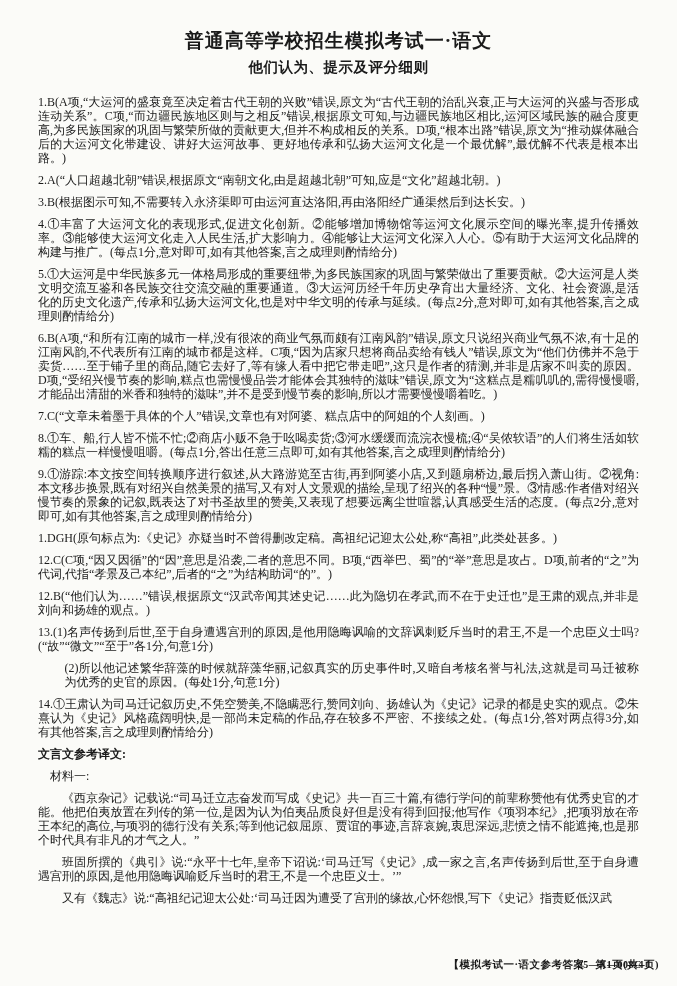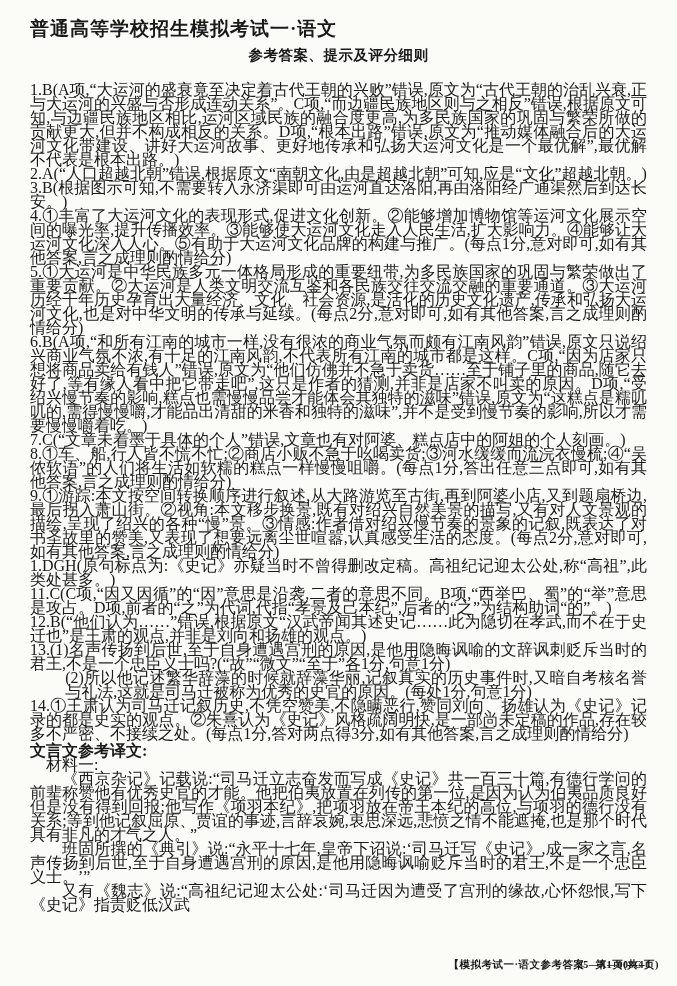--- a/index.html
+++ b/index.html
@@ -12,31 +12,31 @@
     position: relative;
     width: 677px; height: 986px;
     box-sizing: border-box;
     background: #fbfbf8;
     padding: 12px 30px 40px 30px;
     overflow: hidden;
     color: #1a1a1a;
   }
   .title {
     font-size: 19px; font-weight: 700;
-    margin: 4px 0 2px 0;
+    text-align: center; margin: 16px 0 2px 0;
     letter-spacing: 1px;
   }
   .subtitle {
     font-size: 14.5px; font-weight: 700;
     text-align: center; margin: 4px 0 18px 0;
     letter-spacing: 0.5px;
   }
   .answers p, .translation p {
-    margin: 0;
-    font-size: 16px;
+    margin: 8px;
+    font-size: 12px;
     line-height: 14px;
     text-align: justify;
   }
   .answers p.sub { padding-left: 2.2em; }
   .translation { margin-top: 3px; }
   .trans-heading {
     font-weight: 700; font-size: 11.2px; line-height: 15px;
   }
   .material-label {
     font-weight: 400; font-size: 11px; line-height: 15px;
@@ -55,34 +55,34 @@
     position: absolute; right: 8px; top: 1px;
     font-weight: 700; font-size: 10px; letter-spacing: 0.5px;
   }
 </style>
 </head>
 <body>
 
 <div class="page">
 
   <h1 class="title">普通高等学校招生模拟考试一·语文</h1>
-  <h2 class="subtitle">参考答案、提示及评分细则</h2>
+  <h2 class="subtitle">他们认为、提示及评分细则</h2>
 
   <div class="answers" id="answers-container">
       <p class="">1.B(A项,“大运河的盛衰竟至决定着古代王朝的兴败”错误,原文为“古代王朝的治乱兴衰,正与大运河的兴盛与否形成连动关系”。C项,“而边疆民族地区则与之相反”错误,根据原文可知,与边疆民族地区相比,运河区域民族的融合度更高,为多民族国家的巩固与繁荣所做的贡献更大,但并不构成相反的关系。D项,“根本出路”错误,原文为“推动媒体融合后的大运河文化带建设、讲好大运河故事、更好地传承和弘扬大运河文化是一个最优解”,最优解不代表是根本出路。)</p>
       <p class="">2.A(“人口超越北朝”错误,根据原文“南朝文化,由是超越北朝”可知,应是“文化”超越北朝。)</p>
       <p class="">3.B(根据图示可知,不需要转入永济渠即可由运河直达洛阳,再由洛阳经广通渠然后到达长安。)</p>
       <p class="">4.①丰富了大运河文化的表现形式,促进文化创新。②能够增加博物馆等运河文化展示空间的曝光率,提升传播效率。③能够使大运河文化走入人民生活,扩大影响力。④能够让大运河文化深入人心。⑤有助于大运河文化品牌的构建与推广。(每点1分,意对即可,如有其他答案,言之成理则酌情给分)</p>
       <p class="">5.①大运河是中华民族多元一体格局形成的重要纽带,为多民族国家的巩固与繁荣做出了重要贡献。②大运河是人类文明交流互鉴和各民族交往交流交融的重要通道。③大运河历经千年历史孕育出大量经济、文化、社会资源,是活化的历史文化遗产,传承和弘扬大运河文化,也是对中华文明的传承与延续。(每点2分,意对即可,如有其他答案,言之成理则酌情给分)</p>
       <p class="">6.B(A项,“和所有江南的城市一样,没有很浓的商业气氛而颇有江南风韵”错误,原文只说绍兴商业气氛不浓,有十足的江南风韵,不代表所有江南的城市都是这样。C项,“因为店家只想将商品卖给有钱人”错误,原文为“他们仿佛并不急于卖货……至于铺子里的商品,随它去好了,等有缘人看中把它带走吧”,这只是作者的猜测,并非是店家不叫卖的原因。D项,“受绍兴慢节奏的影响,糕点也需慢慢品尝才能体会其独特的滋味”错误,原文为“这糕点是糯叽叽的,需得慢慢嚼,才能品出清甜的米香和独特的滋味”,并不是受到慢节奏的影响,所以才需要慢慢嚼着吃。)</p>
       <p class="">7.C(“文章未着墨于具体的个人”错误,文章也有对阿婆、糕点店中的阿姐的个人刻画。)</p>
       <p class="">8.①车、船,行人皆不慌不忙;②商店小贩不急于吆喝卖货;③河水缓缓而流浣衣慢梳;④“吴侬软语”的人们将生活如软糯的糕点一样慢慢咀嚼。(每点1分,答出任意三点即可,如有其他答案,言之成理则酌情给分)</p>
       <p class="">9.①游踪:本文按空间转换顺序进行叙述,从大路游览至古街,再到阿婆小店,又到题扇桥边,最后拐入萧山街。②视角:本文移步换景,既有对绍兴自然美景的描写,又有对人文景观的描绘,呈现了绍兴的各种“慢”景。③情感:作者借对绍兴慢节奏的景象的记叙,既表达了对书圣故里的赞美,又表现了想要远离尘世喧嚣,认真感受生活的态度。(每点2分,意对即可,如有其他答案,言之成理则酌情给分)</p>
       <p class="">1.DGH(原句标点为:《史记》亦疑当时不曾得删改定稿。高祖纪记迎太公处,称“高祖”,此类处甚多。)</p>
-      <p class="">11.C(C项,“因又因循”的“因”意思是沿袭,二者的意思不同。B项,“西举巴、蜀”的“举”意思是攻占。D项,前者的“之”为代词,代指“孝景及己本纪”,后者的“之”为结构助词“的”。)</p>
+      <p class="">12.C(C项,“因又因循”的“因”意思是沿袭,二者的意思不同。B项,“西举巴、蜀”的“举”意思是攻占。D项,前者的“之”为代词,代指“孝景及己本纪”,后者的“之”为结构助词“的”。)</p>
       <p class="">12.B(“他们认为……”错误,根据原文“汉武帝闻其述史记……此为隐切在孝武,而不在于史迁也”是王肃的观点,并非是刘向和扬雄的观点。)</p>
       <p class="">13.(1)名声传扬到后世,至于自身遭遇宫刑的原因,是他用隐晦讽喻的文辞讽刺贬斥当时的君王,不是一个忠臣义士吗?(“故”“微文”“至于”各1分,句意1分)</p>
       <p class="sub">(2)所以他记述繁华辞藻的时候就辞藻华丽,记叙真实的历史事件时,又暗自考核名誉与礼法,这就是司马迁被称为优秀的史官的原因。(每处1分,句意1分)</p>
       <p class="">14.①王肃认为司马迁记叙历史,不凭空赞美,不隐瞒恶行,赞同刘向、扬雄认为《史记》记录的都是史实的观点。②朱熹认为《史记》风格疏阔明快,是一部尚未定稿的作品,存在较多不严密、不接续之处。(每点1分,答对两点得3分,如有其他答案,言之成理则酌情给分)</p>
     </div>
 
   <div class="translation">
     <p class="trans-heading">文言文参考译文:</p>
     <p class="material-label">材料一:</p>
     <div id="paragraphs-container">

